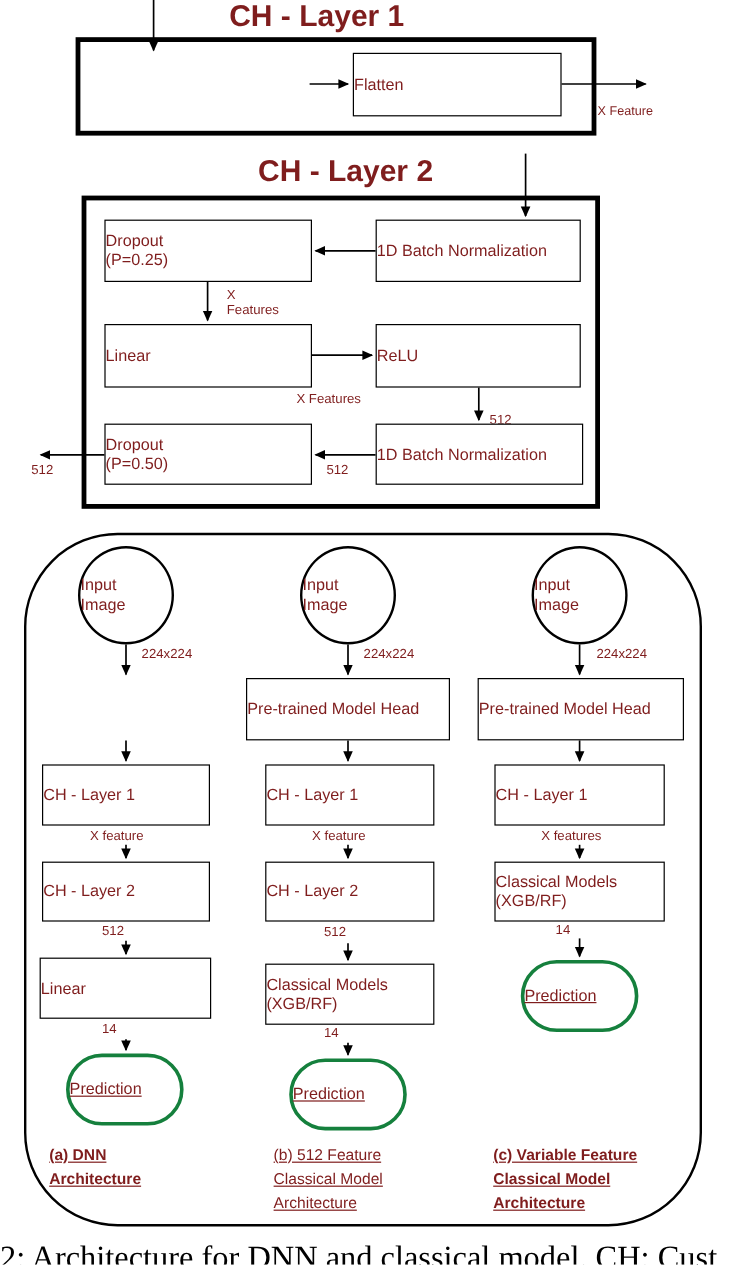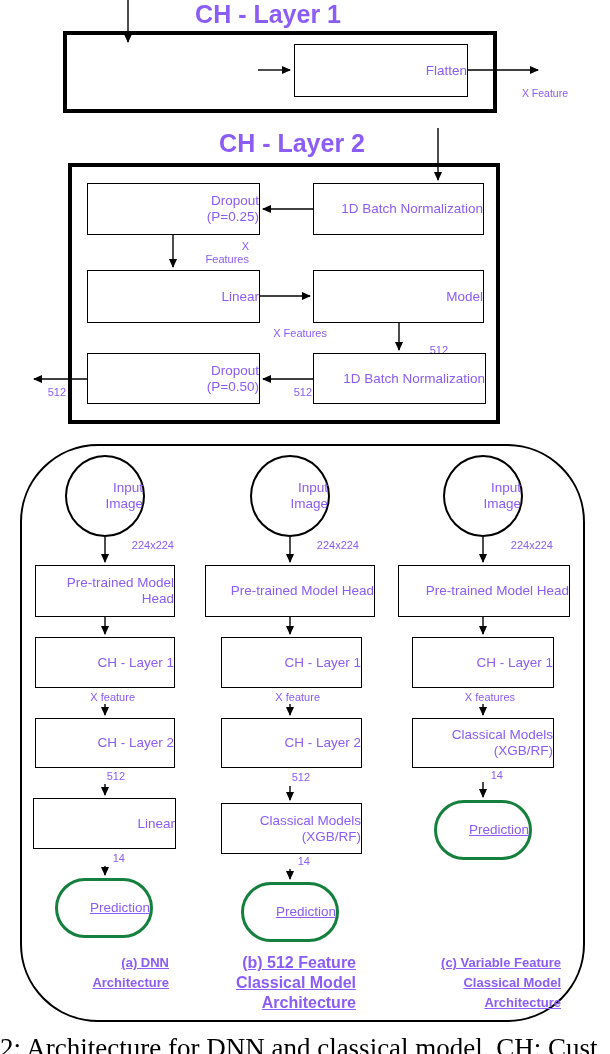--- a/index.html
+++ b/index.html
@@ -1,20 +1,20 @@
 <!DOCTYPE html>
 <html><head>
 <meta charset="utf-8">
 <style>
   html,body{margin:0;padding:0;background:#fff;}
   .page{position:relative;width:610px;height:1054px;background:#ffffff;overflow:hidden;
         font-family:"Liberation Sans",sans-serif;color:#000;}
   .shape{position:absolute;box-sizing:border-box;display:flex;flex-direction:column;
-         justify-content:center;align-items:flex-end;text-align:center;
-         font-size:13.5px;line-height:16px;color:#8b5cf6;}
+         justify-content:center;align-items:flex-start;text-align:center;
+         font-size:13.5px;line-height:16px;color:#7f1d1d;}
   .shape div{white-space:nowrap;}
   .frame{border:4px solid #000;}
   .container{border:2.5px solid #000;}
   .box{border:1.6px solid #000;background:#fff;}
   .ellipse{border:2.5px solid #000;border-radius:50%;background:#fff;}
   .stadium{border:3px solid #15803d;border-radius:32px;background:#fff;text-decoration:underline;}
   .title{font-weight:bold;white-space:nowrap;}
   .label{line-height:13px;}
   .figure-caption{position:absolute;left:0;top:1033px;white-space:nowrap;
         font-family:"Liberation Serif",serif;font-size:27px;color:#000;}
@@ -47,21 +47,21 @@
       <div>1D Batch Normalization</div>
     </div>
     <div class="shape label" style="left: 189px; top: 240px; width: 60px; font-size: 11px;">
       <div>X</div>
       <div>Features</div>
     </div>
     <div class="shape box" style="left: 87px; top: 270px; width: 173px; height: 53px;">
       <div>Linear</div>
     </div>
     <div class="shape box" style="left: 313px; top: 270px; width: 171px; height: 53px;">
-      <div>Model</div>
+      <div>ReLU</div>
     </div>
     <div class="shape label" style="left: 247px; top: 327px; width: 80px; font-size: 11px;">
       <div>X Features</div>
     </div>
     <div class="shape label" style="left: 408px; top: 344px; width: 40px; font-size: 11px;">
       <div>512</div>
     </div>
     <div class="shape box" style="left: 313px; top: 353px; width: 173px; height: 51px;">
       <div>1D Batch Normalization</div>
     </div>
@@ -76,24 +76,20 @@
       <div>512</div>
     </div>
     <div class="shape container" style="left: 20px; top: 444px; width: 565px; height: 578px; border-radius: 78px;"></div>
     <div class="shape ellipse" style="left: 65px; top: 455px; width: 80px; height: 82px;">
       <div>Input</div>
       <div>Image</div>
     </div>
     <div class="shape label" style="left: 118px; top: 539px; width: 56px; font-size: 11px;">
       <div>224x224</div>
     </div>
-    <div class="shape box" style="left: 35px; top: 565px; width: 140px; height: 52px;">
-      <div>Pre-trained Model</div>
-      <div>Head</div>
-    </div>
     <div class="shape box" style="left: 35px; top: 637px; width: 140px; height: 51px;">
       <div>CH - Layer 1</div>
     </div>
     <div class="shape label" style="left: 75px; top: 691px; width: 60px; font-size: 11px;">
       <div>X feature</div>
     </div>
     <div class="shape box" style="left: 35px; top: 718px; width: 140px; height: 50px;">
       <div>CH - Layer 2</div>
     </div>
     <div class="shape label" style="left: 85px; top: 770px; width: 40px; font-size: 11px;">
@@ -137,21 +133,21 @@
     <div class="shape box" style="left: 221px; top: 803px; width: 141px; height: 51px;">
       <div>Classical Models</div>
       <div>(XGB/RF)</div>
     </div>
     <div class="shape label" style="left: 270px; top: 855px; width: 40px; font-size: 11px;">
       <div>14</div>
     </div>
     <div class="shape stadium" style="left: 241px; top: 882px; width: 98px; height: 60px;">
       <div>Prediction</div>
     </div>
-    <div class="shape label" style="left: 228px; top: 953px; width: 128px; font-size: 16px; line-height: 20px; font-weight: bold;">
+    <div class="shape label" style="left: 228px; top: 953px; width: 128px; font-size: 13px; line-height: 20px; font-weight: normal;">
       <div style="text-decoration: underline;">(b) 512 Feature</div>
       <div style="text-decoration: underline;">Classical Model</div>
       <div style="text-decoration: underline;">Architecture</div>
     </div>
     <div class="shape ellipse" style="left: 443px; top: 455px; width: 80px; height: 82px;">
       <div>Input</div>
       <div>Image</div>
     </div>
     <div class="shape label" style="left: 497px; top: 539px; width: 56px; font-size: 11px;">
       <div>224x224</div>

